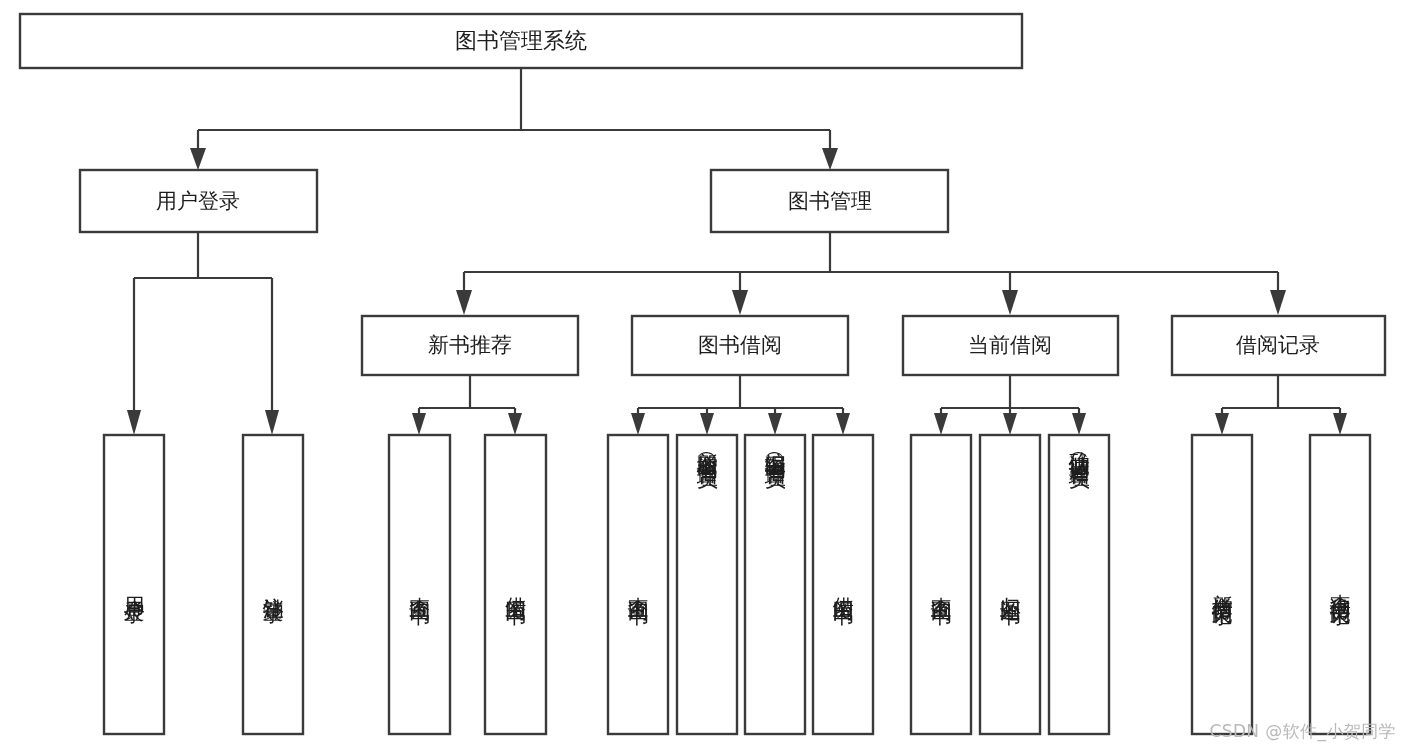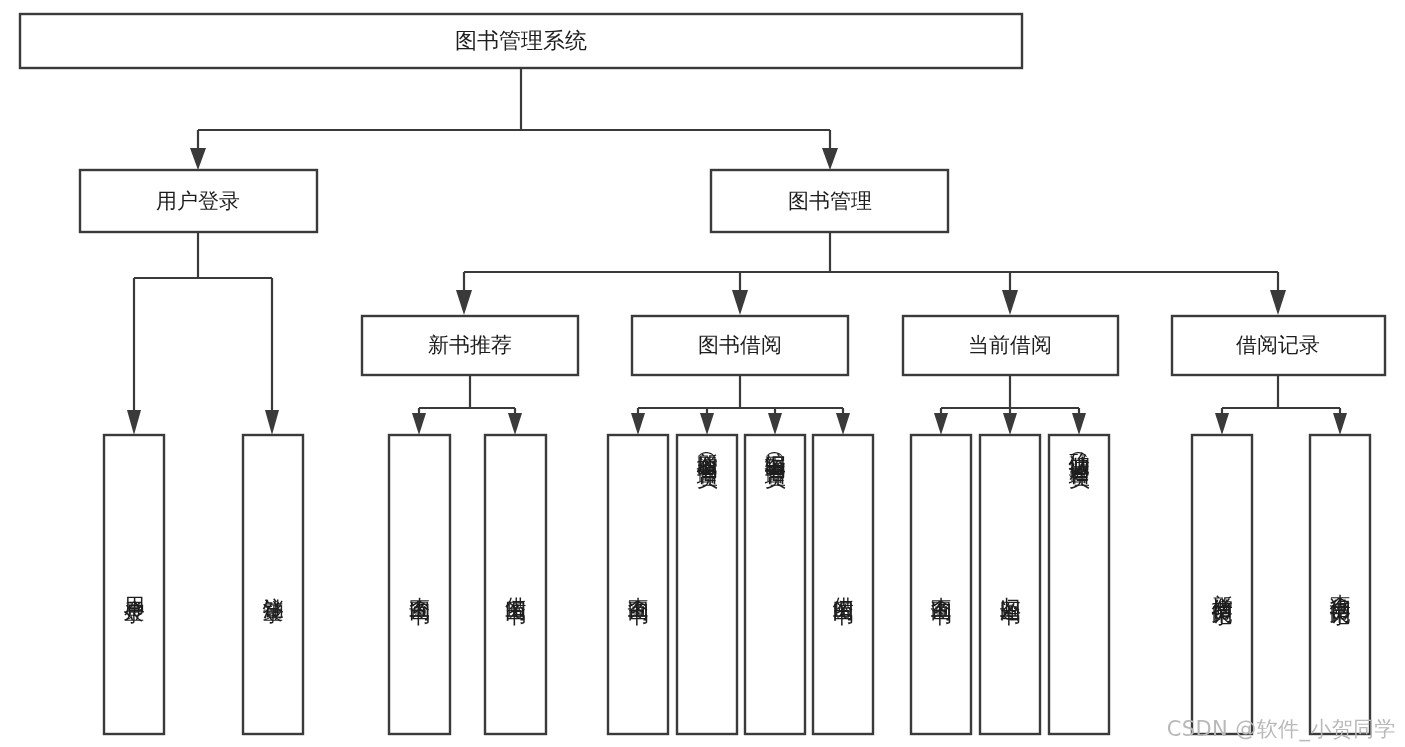--- a/index.html
+++ b/index.html
@@ -56,21 +56,21 @@
     dominant-baseline: middle;
   }
   .node-label-root {
     font-size: 22px;
   }
   .watermark-text {
     position: absolute;
     right: 9px;
     bottom: 4px;
     font-family: "DejaVu Sans", "Liberation Sans", sans-serif;
-    font-size: 21px;
+    font-size: 17px;
     color: #b9b9b9;
     white-space: nowrap;
     letter-spacing: 0.4px;
     user-select: none;
   }
   .leaf-text-wrap {
     position: absolute;
     display: flex;
     align-items: center;
     justify-content: center;

